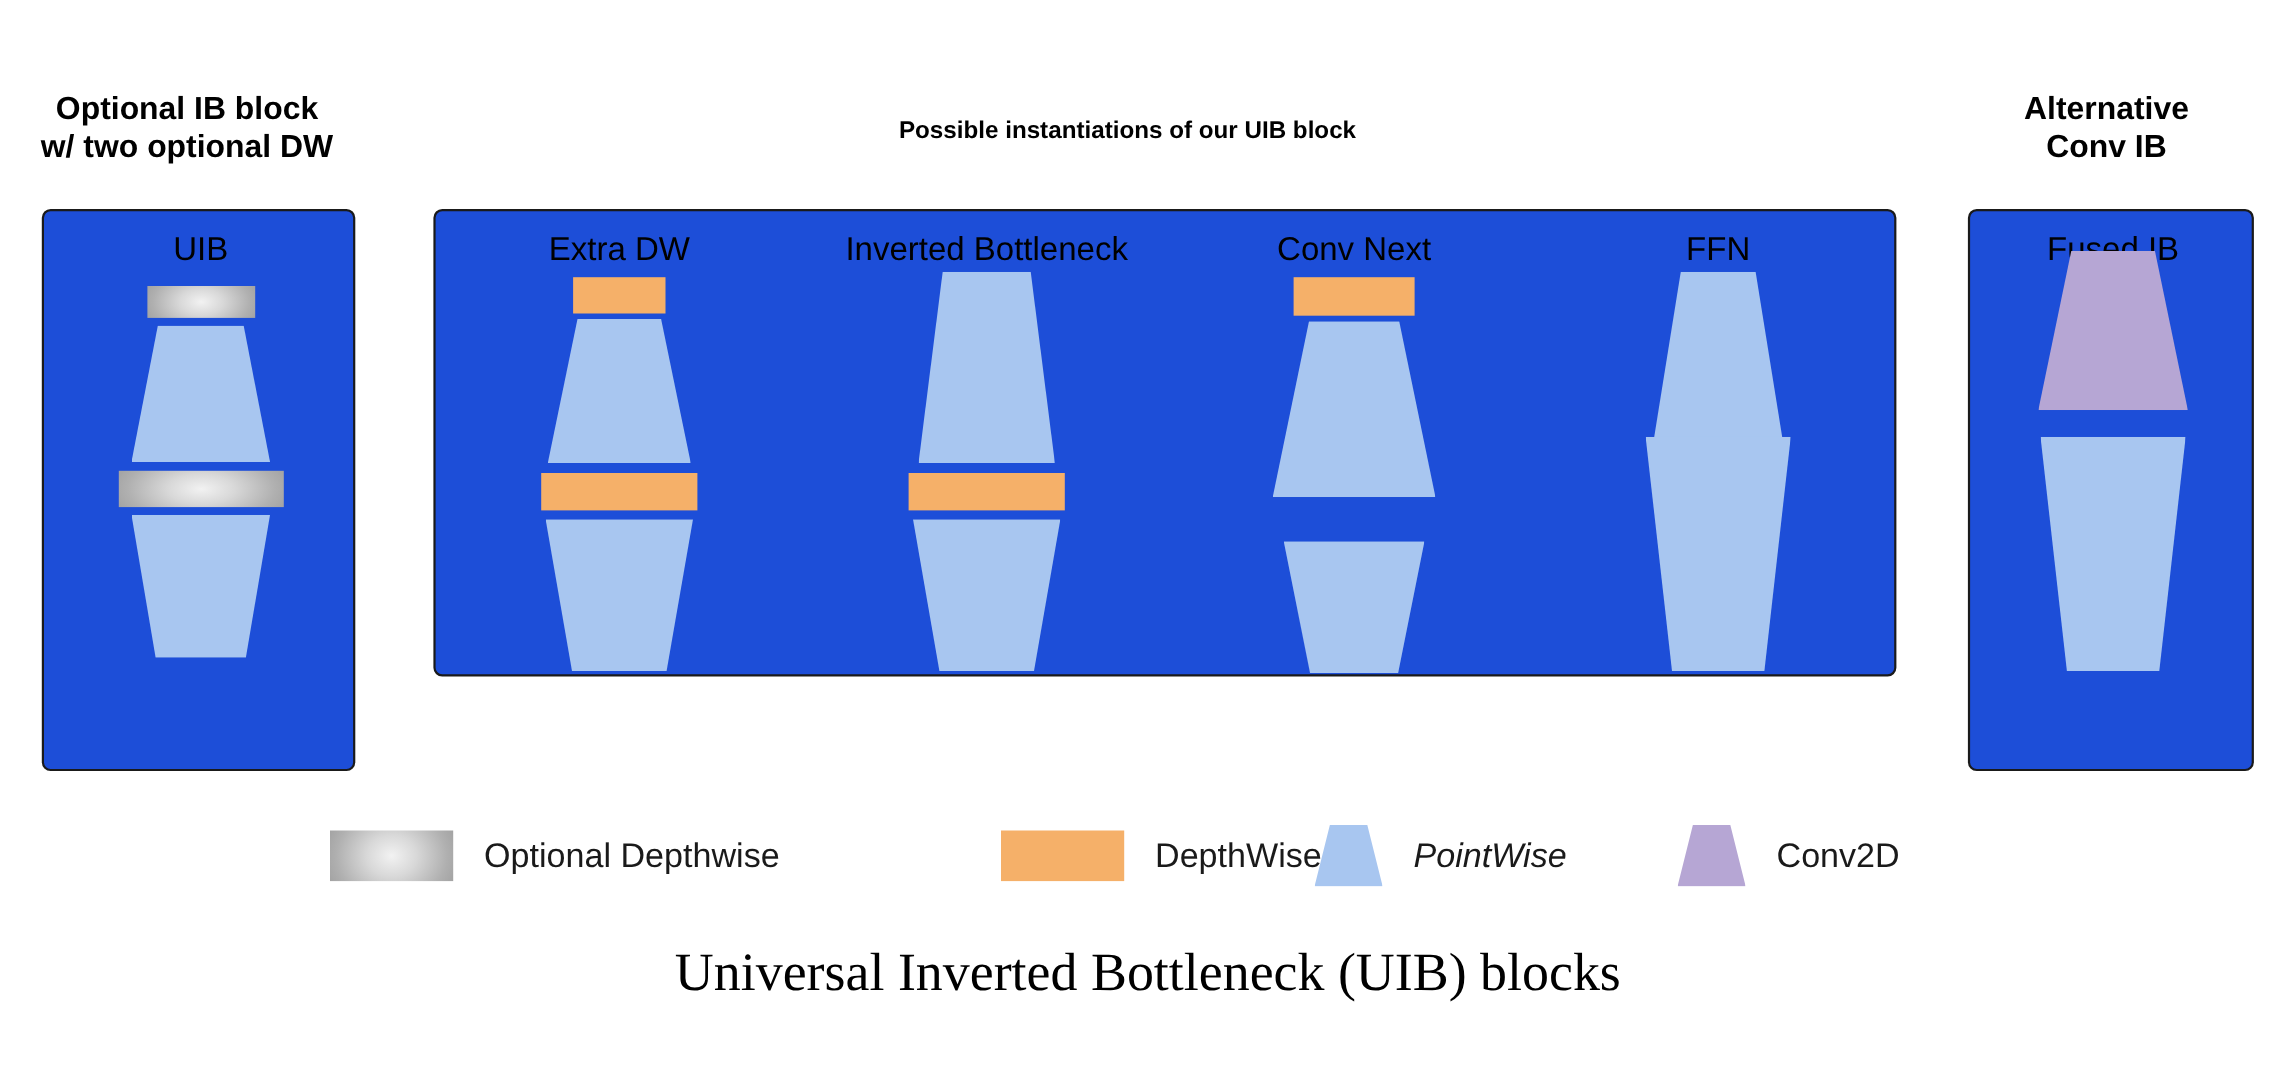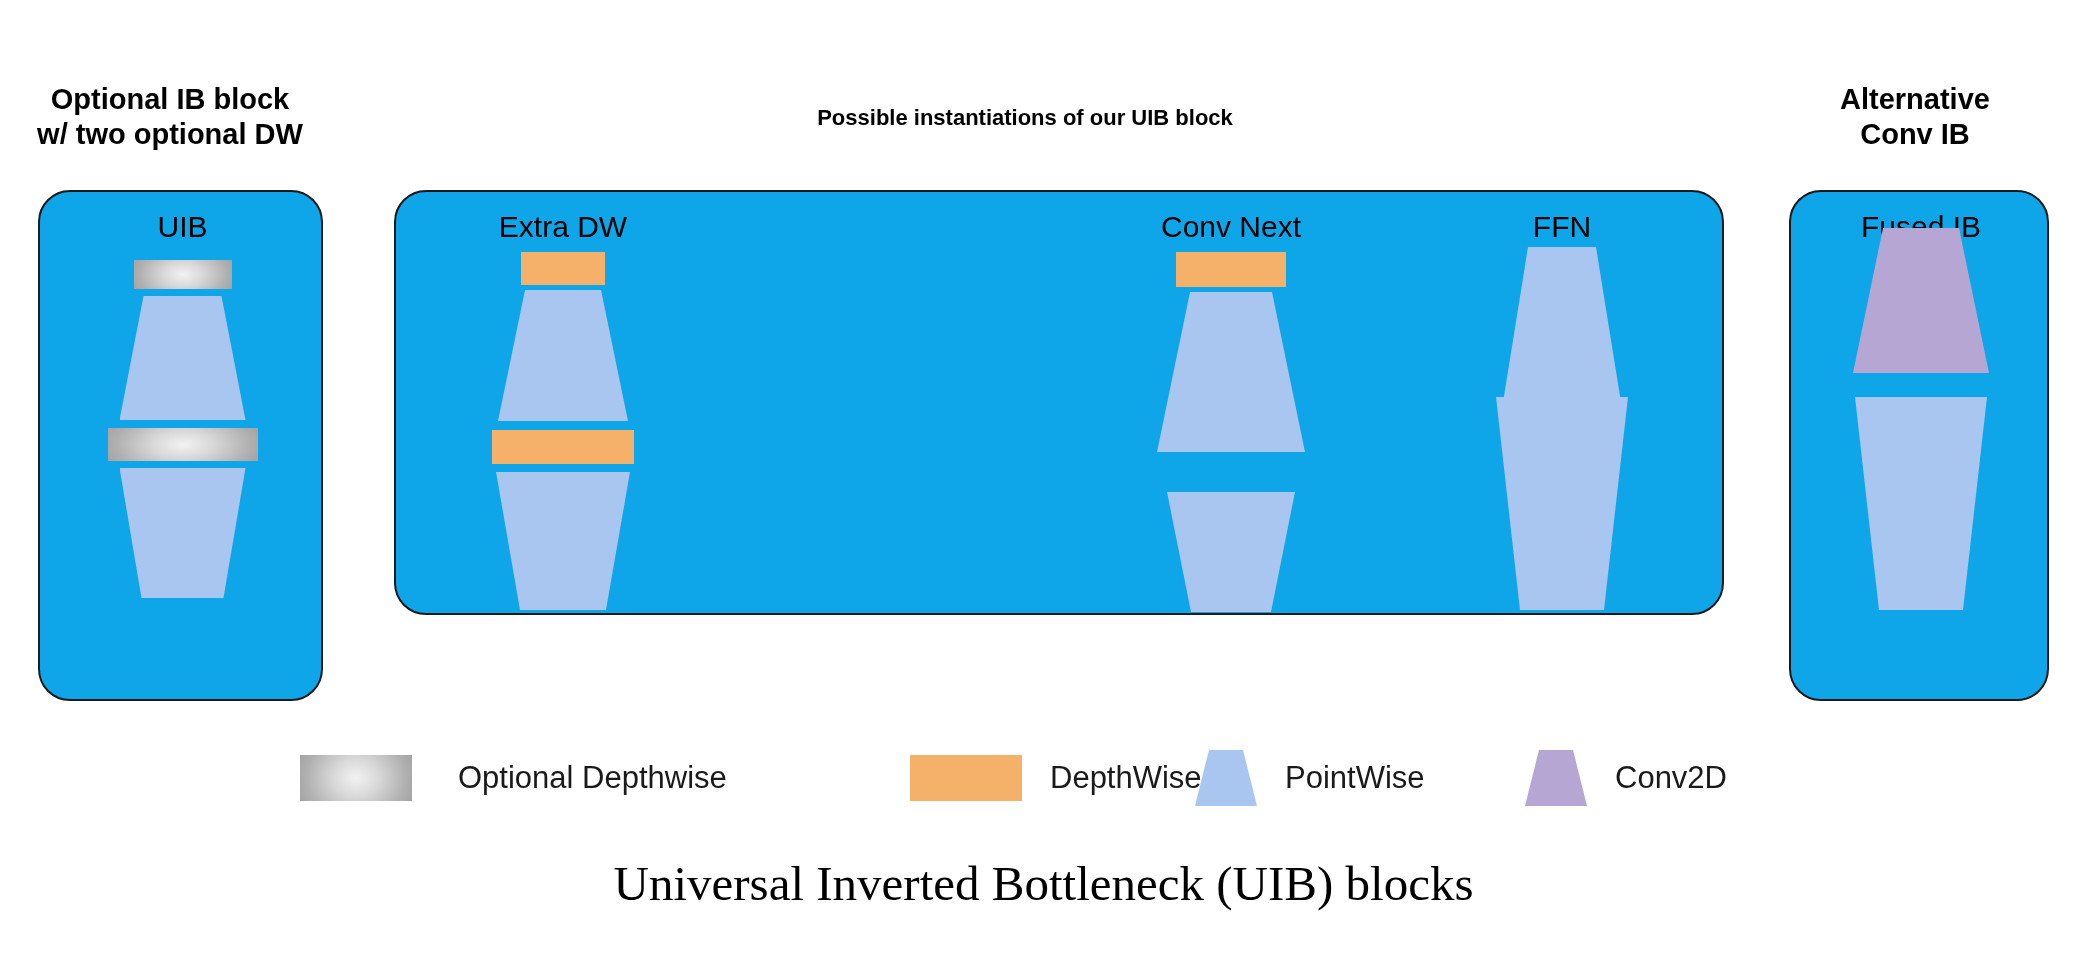--- a/index.html
+++ b/index.html
@@ -25,22 +25,22 @@
     white-space: pre-line;
   }
   #heading-left   { left: 10px;   top: 82px;  width: 320px; font-size: 29px; }
   #heading-middle { left: 400px;  top: 105px; width: 1250px; font-size: 22px; }
   #heading-right  { left: 1770px; top: 82px;  width: 290px; font-size: 29px; }
 
   
   .panel {
     position: absolute;
     border: 2.5px solid #1a1a1a;
-    border-radius: 32px;
-    background: #0ea5e9;
+    border-radius: 8px;
+    background: #1d4ed8;
     box-sizing: border-box;
   }
   #panel-uib      { left: 38px;   top: 190px; width: 285px; height: 511px; }
   #panel-middle   { left: 394px;  top: 190px; width: 1330px; height: 425px; }
   #panel-fused    { left: 1789px; top: 190px; width: 260px; height: 511px; }
 
   
   .col {
     position: absolute;
     top: 0;
@@ -109,23 +109,23 @@
     width: 62px;
     height: 56px;
     --inset: 14px;
   }
   .legend-label {
     margin-left: 28px;
     font-size: 31px;
     color: #1a1a1a;
     white-space: nowrap;
   }
-  #legend-optional-depthwise { left: 300px; gap: 18px; }
+  #legend-optional-depthwise { left: 300px; }
   #legend-depthwise          { left: 910px; }
-  #legend-pointwise          { left: 1195px; }
+  #legend-pointwise          { left: 1195px; font-style: italic; }
   #legend-conv2d             { left: 1525px; }
 
   
   #caption {
     position: absolute;
     left: 0;
     top: 855px;
     width: 2087px;
     text-align: center;
     font-family: "Liberation Serif", serif;
@@ -161,20 +161,26 @@
 <div class="panel" id="panel-middle">
 
   <div class="col" style="left:0px; width:334px;">
     <div class="col-title">Extra DW</div>
     <div class="shape bar-orange" style="top:60px; width:84px; height:33px;"></div>
     <div class="shape trap-expand" style="top:98px; width:130px; height:131px; --inset:27px;"></div>
     <div class="shape bar-orange" style="top:238px; width:142px; height:34px;"></div>
     <div class="shape trap-contract" style="top:280px; width:134px; height:138px; --inset:24px;"></div>
   </div>
 
+  <div class="col" style="left:334px; width:334px;">
+    <div class="col-title">Inverted Bottleneck</div>
+    <div class="shape trap-expand" style="top:55px; width:124px; height:174px; --inset:22px;"></div>
+    <div class="shape bar-orange" style="top:238px; width:142px; height:34px;"></div>
+    <div class="shape trap-contract" style="top:280px; width:134px; height:138px; --inset:24px;"></div>
+  </div>
 
   <div class="col" style="left:668px; width:334px;">
     <div class="col-title">Conv Next</div>
     <div class="shape bar-orange" style="top:60px; width:110px; height:35px;"></div>
     <div class="shape trap-expand" style="top:100px; width:148px; height:160px; --inset:33px;"></div>
     <div class="shape trap-contract" style="top:300px; width:128px; height:120px; --inset:24px;"></div>
   </div>
 
   <div class="col" style="left:1002px; width:328px;">
     <div class="col-title">FFN</div>

